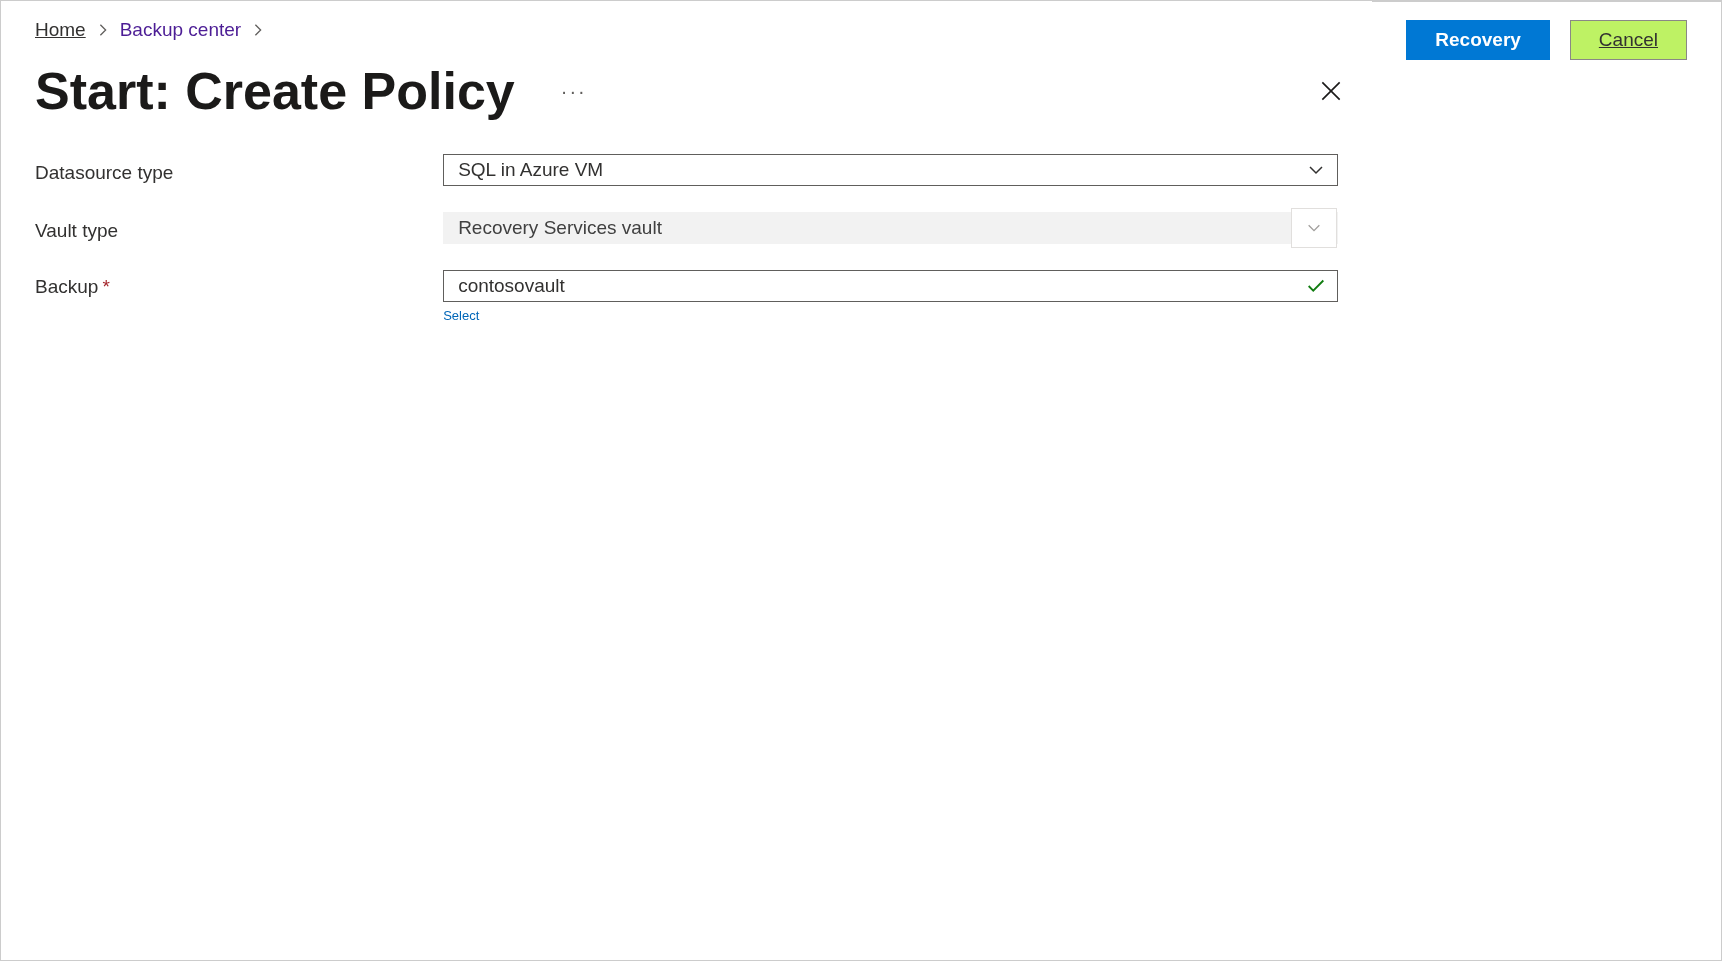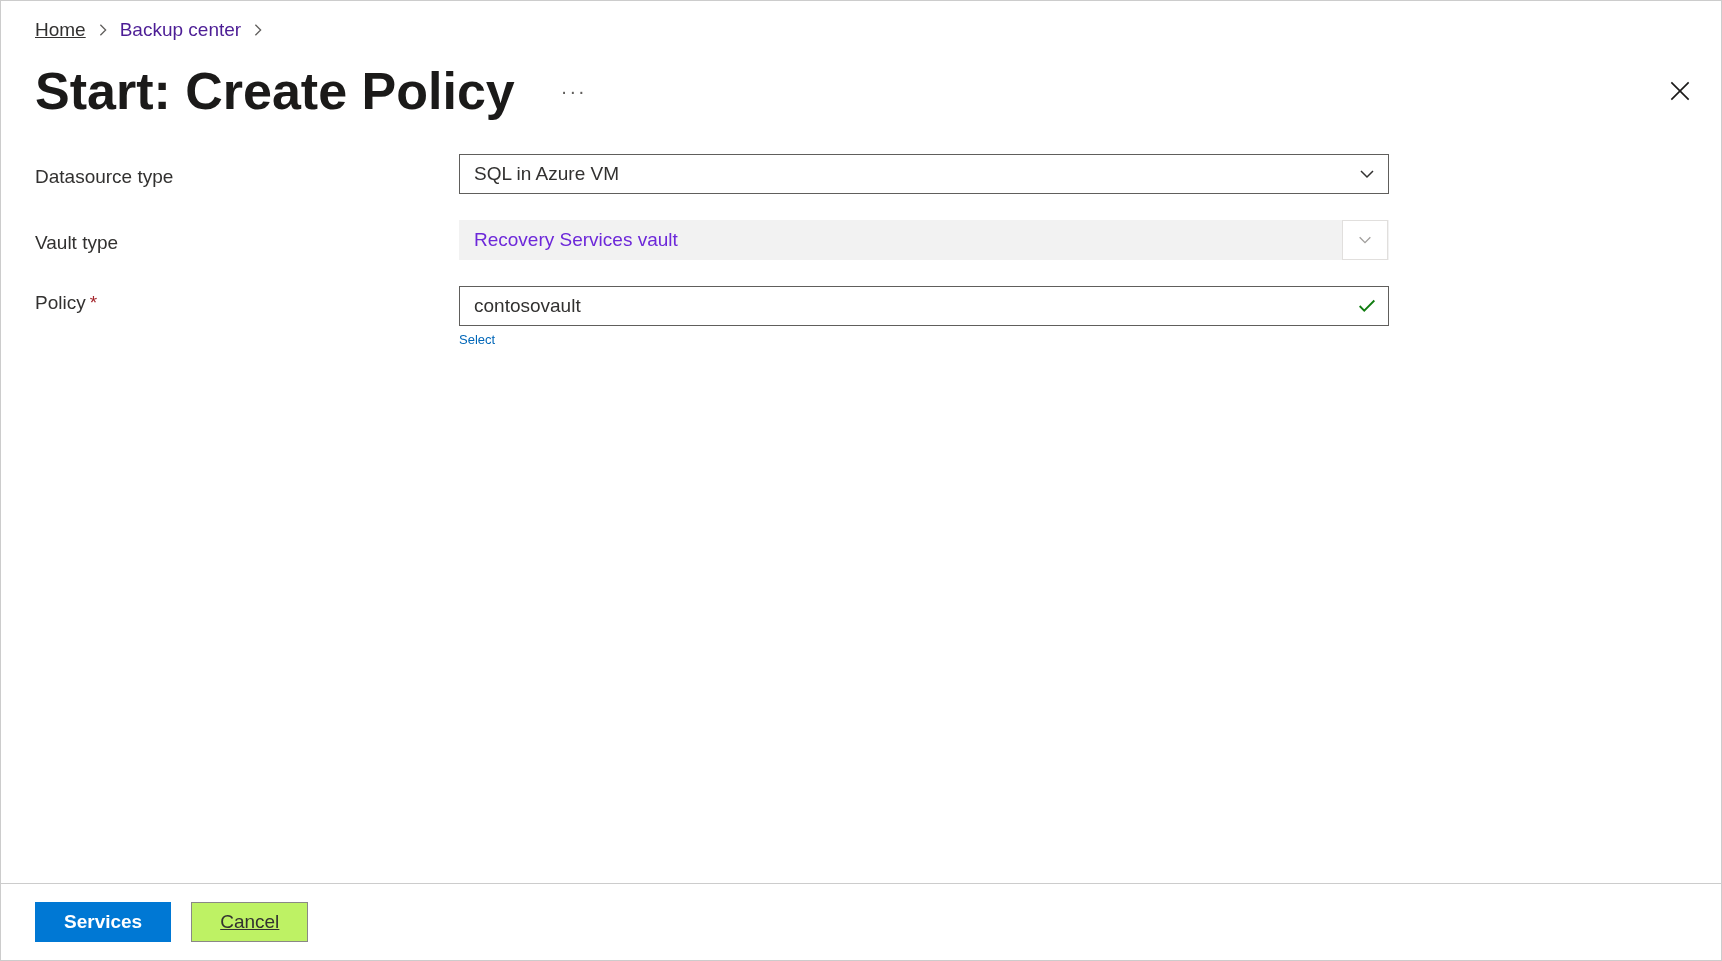--- a/index.html
+++ b/index.html
@@ -9,21 +9,21 @@
     font-size: 19px;
     color: #323130;
     background: #fff;
   }
   .page-frame {
     border: 1px solid #ccc;
     width: 1722px;
     height: 961px;
     position: relative;
     display: flex;
-    flex-direction: column;
+    flex-direction: row;
   }
   .content-area {
     padding: 18px 34px 0 34px;
     flex: 1;
     overflow: hidden;
   }
   
   .breadcrumb {
     display: flex;
     align-items: center;
@@ -96,33 +96,33 @@
     color: #323130;
   }
   .form-label .req { color: #a4262c; margin-left: 4px; }
   .form-field {
     width: 930px;
   }
   .select-box {
     width: 100%;
     border: 1px solid #605e5c;
     background: #fff;
-    height: 40px;
+    height: 32px;
     display: flex;
     align-items: center;
     justify-content: space-between;
     padding: 0 12px 0 14px;
     font-size: 19px;
     color: #323130;
     cursor: pointer;
   }
   .select-box.disabled {
     background: #f2f2f2;
     border-color: #f2f2f2;
-    color: #6d28d9;
+    color: #404040;
     cursor: default;
   }
   .select-box.disabled .chev-icon-wrap {
     background: #fff;
     border: 1px solid #e1dfdd;
     width: 46px;
     height: 40px;
     display: flex;
     align-items: center;
     justify-content: center;
@@ -227,35 +227,35 @@
               <svg viewBox="0 0 24 24" width="16" height="16">
                   <path d="M4 8l8 8 8-8" stroke="#a19f9d" stroke-width="2" fill="none"></path>
                 </svg>
             </span>
           </div>
         </div>
       </div>
 
       <div class="form-row top">
         <div class="form-label">
-          <span>Policy</span><span class="req">*</span>
+          <span>Backup</span><span class="req">*</span>
         </div>
         <div class="form-field">
           <div class="select-box validated">
             <span>contosovault</span>
             <span class="check-icon">
               <svg viewBox="0 0 24 24">
                   <path d="M4 12l5 5L20 6" stroke="#107c10" stroke-width="2" fill="none"></path>
                 </svg>
             </span>
           </div>
           <a class="select-link">Select</a>
         </div>
       </div>
 
     </div>
   </div>
 
   <div class="footer">
-    <button class="btn btn-primary">Services</button>
+    <button class="btn btn-primary">Recovery</button>
     <button class="btn btn-secondary">Cancel</button>
   </div>
 </div>
 
 </body></html>

